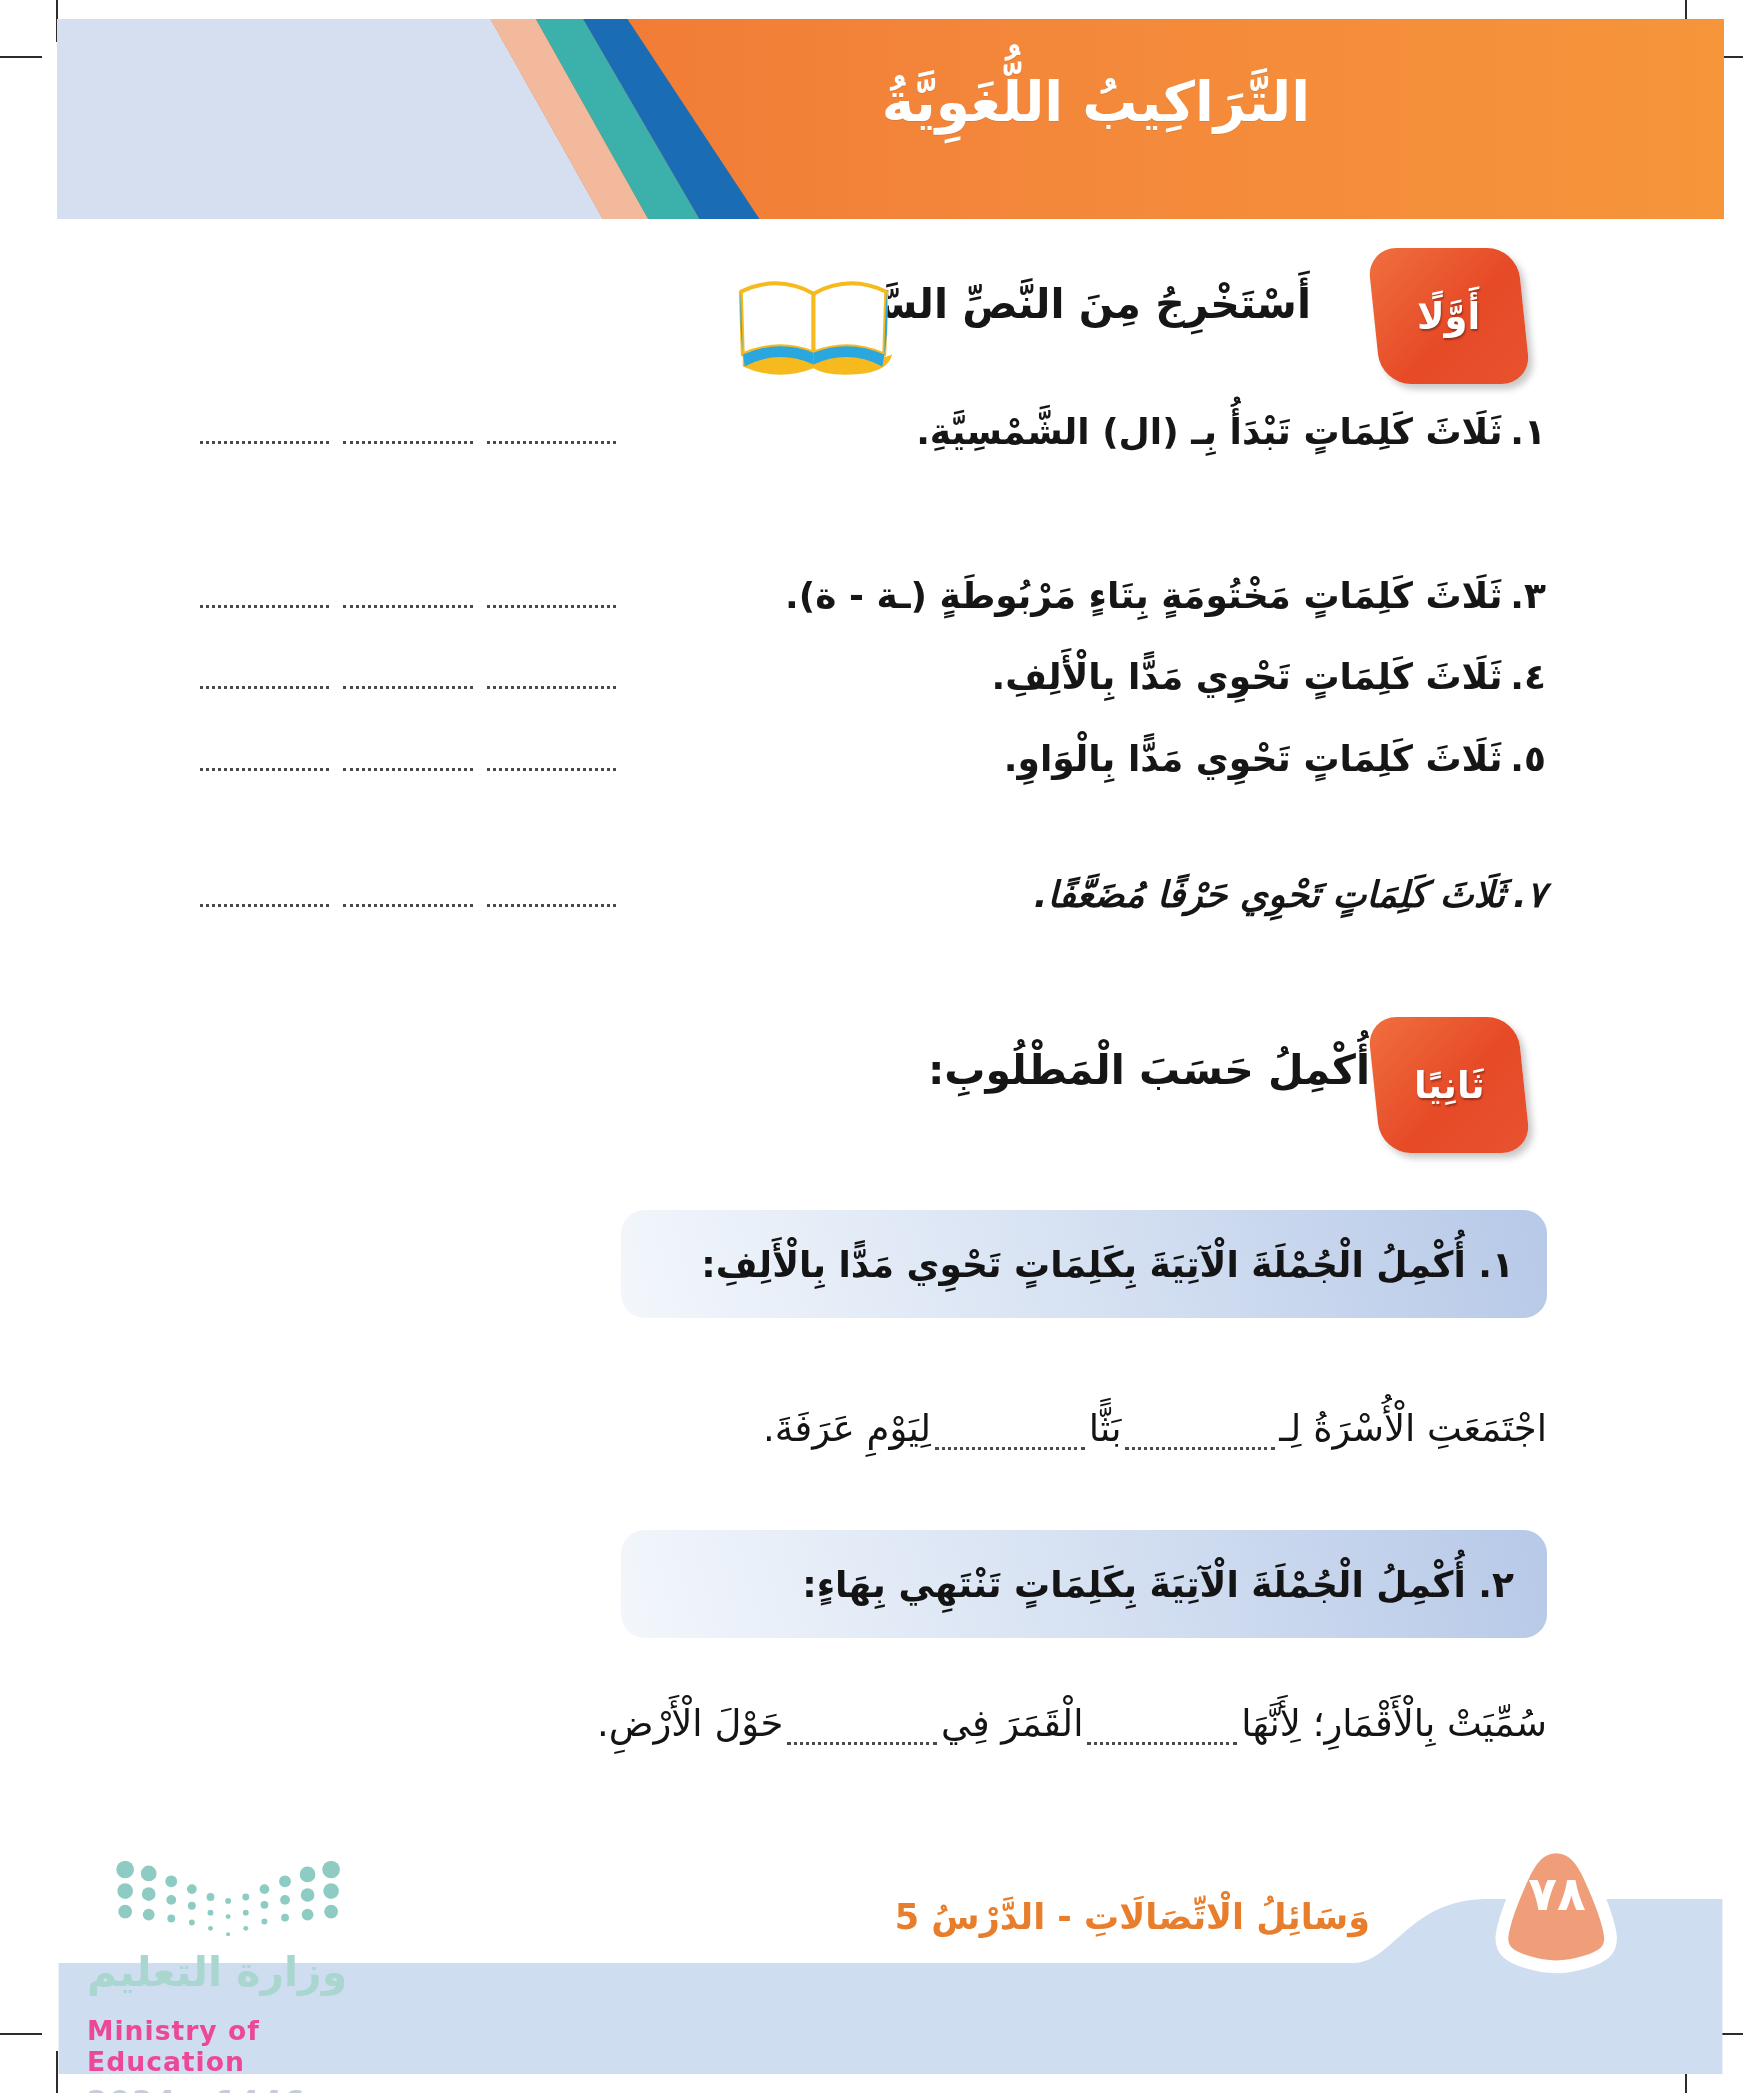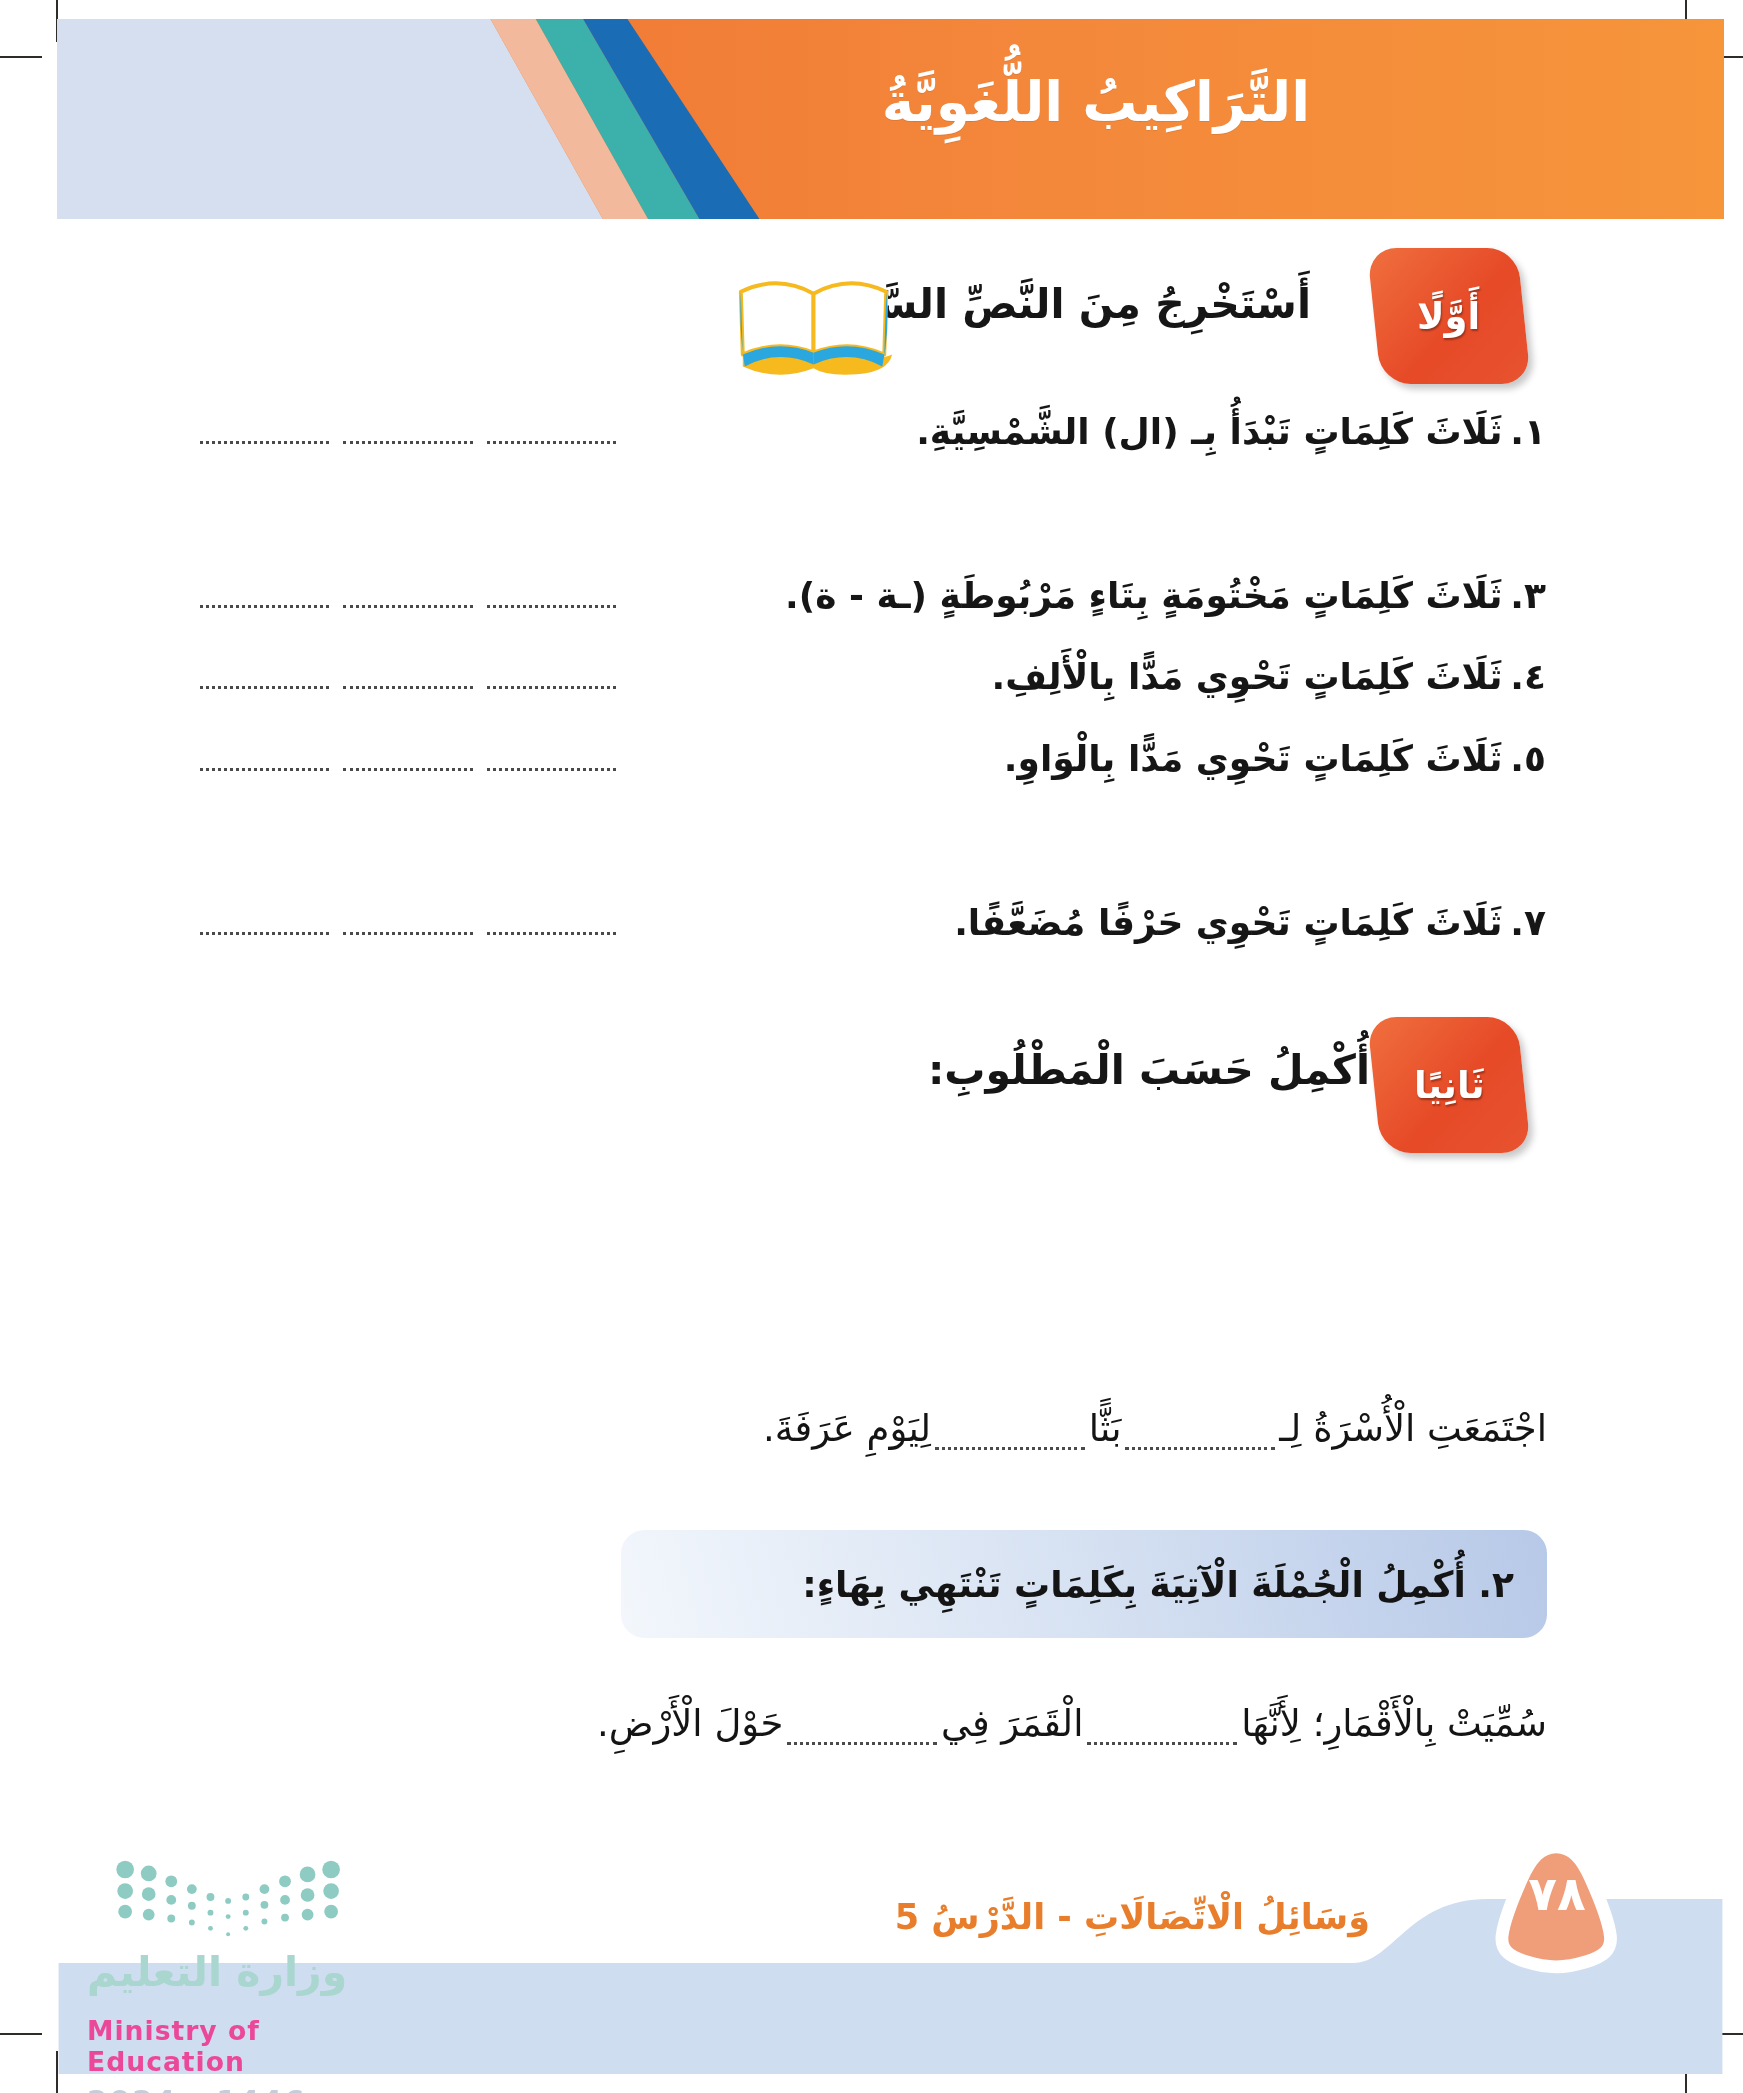--- a/index.html
+++ b/index.html
@@ -126,36 +126,39 @@
     <div class="item-row" style="top:327px;">
       <div class="item-text"><span class="num">٥.</span><span>ثَلَاثَ كَلِمَاتٍ تَحْوِي مَدًّا بِالْوَاوِ.</span></div>
       <div class="blanks">
         <div class="blank-seg"></div>
         <div class="blank-seg"></div>
         <div class="blank-seg"></div>
       </div>
     </div>
 
 
-    <div class="item-row" style="top:491px;">
+    <div class="item-row" style="top:463px;font-style:italic;">
       <div class="item-text"><span class="num">٧.</span><span>ثَلَاثَ كَلِمَاتٍ تَحْوِي حَرْفًا مُضَعَّفًا.</span></div>
       <div class="blanks">
         <div class="blank-seg"></div>
         <div class="blank-seg"></div>
         <div class="blank-seg"></div>
       </div>
     </div>
 
   </div>
 
   <div class="badge" style="left:1374px;top:1017px;">
     <span>ثَانِيًا</span>
   </div>
   <div class="section-heading" style="right:374px;top:1046px;">أُكْمِلُ حَسَبَ الْمَطْلُوبِ:</div>
 
+  <div class="inst-bar" style="top:1210px;">
+    <span>١. أُكْمِلُ الْجُمْلَةَ الْآتِيَةَ بِكَلِمَاتٍ تَحْوِي مَدًّا بِالْأَلِفِ:</span>
+  </div>
   <div class="sentence" style="top:1407px;">
     <span>اجْتَمَعَتِ الْأُسْرَةُ لِـ</span><span class="fill-blank"></span><span>بَثًّا</span><span class="fill-blank"></span><span>لِيَوْمِ عَرَفَةَ.</span>
   </div>
 
   <div class="inst-bar" style="top:1530px;">
     <span>٢. أُكْمِلُ الْجُمْلَةَ الْآتِيَةَ بِكَلِمَاتٍ تَنْتَهِي بِهَاءٍ:</span>
   </div>
   <div class="sentence" style="top:1702px;">
     <span>سُمِّيَتْ بِالْأَقْمَارِ؛ لِأَنَّهَا</span><span class="fill-blank"></span><span>الْقَمَرَ فِي</span><span class="fill-blank"></span><span>حَوْلَ الْأَرْضِ.</span>
   </div>

